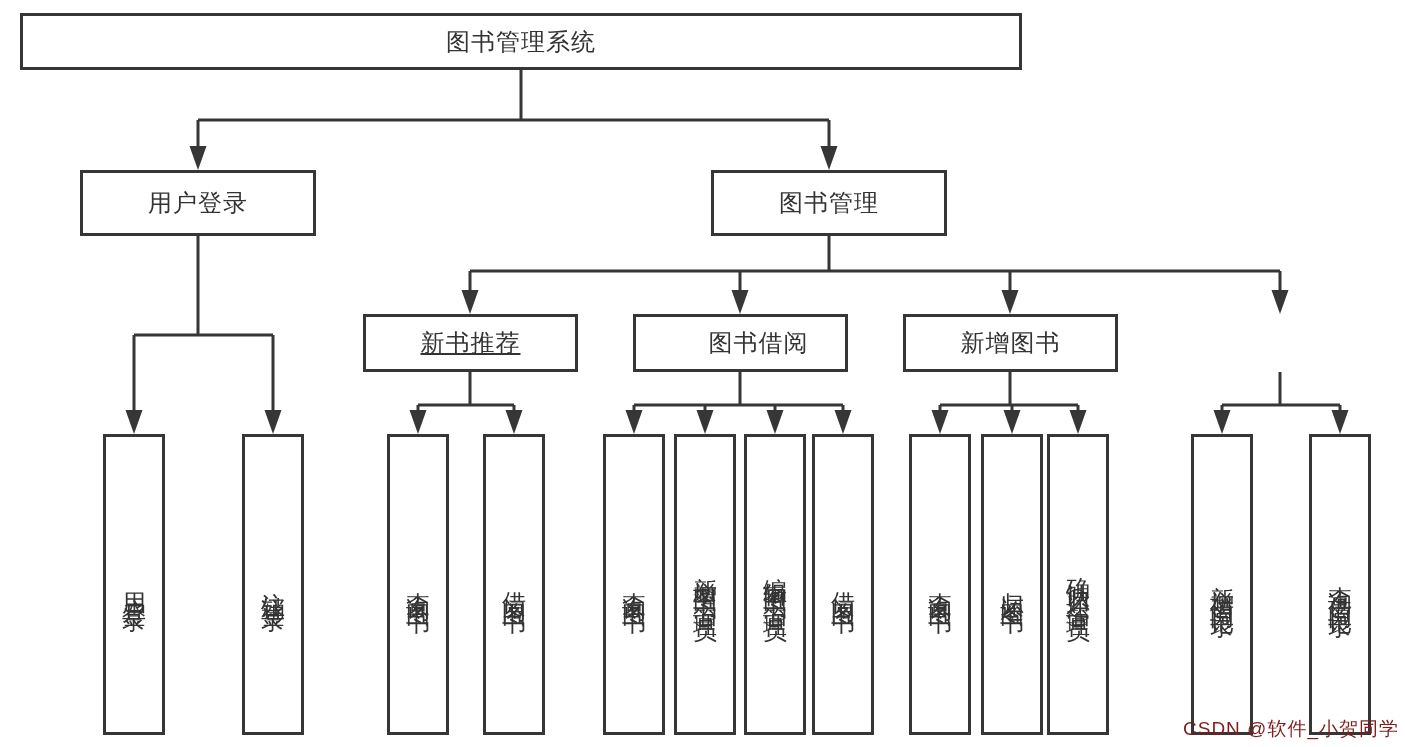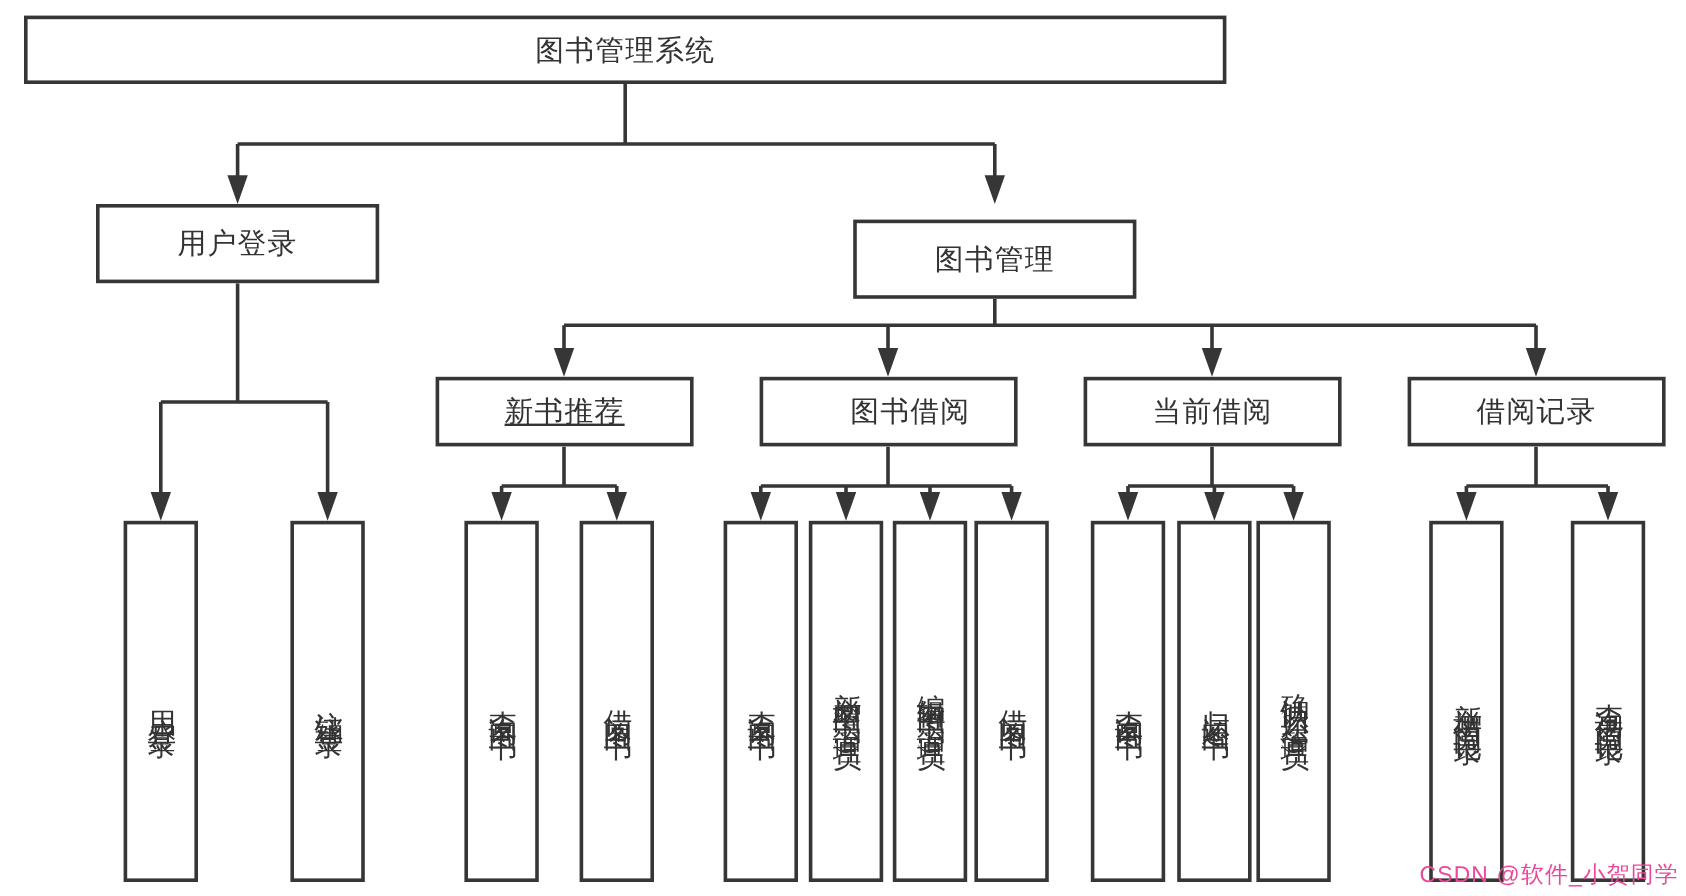--- a/index.html
+++ b/index.html
@@ -36,21 +36,21 @@
     writing-mode:vertical-rl;
     text-orientation:mixed;
     letter-spacing:6px;
     line-height:1;
     white-space:nowrap;
   }
   .wm{
     position:absolute;
     left:1183px;top:716px;
     z-index:3;
-    color:#ec4899;
+    color:#7f1d1d;
     font-size:19px;
     letter-spacing:1px;
     white-space:nowrap;
   }
   .wire{stroke:#363636;stroke-width:3;fill:none;}
   .head{fill:#363636;stroke:none;}
 </style>
 </head>
 <body>
 
@@ -92,35 +92,32 @@
     <polygon class="head" points="1331.5,410 1348.5,410 1340,434"></polygon>
   </svg>
 
   <div class="box" style="left:20px;top:13px;width:1002px;height:57px;">
     <span>图书管理系统</span>
   </div>
 
   <div class="box" style="left:80px;top:170px;width:236px;height:66px;">
     <span>用户登录</span>
   </div>
-  <div class="box" style="left:711px;top:183px;width:236px;height:66px;">
+  <div class="box" style="left:711px;top:170px;width:236px;height:66px;">
     <span>图书管理</span>
   </div>
 
   <div class="box" style="left:363px;top:314px;width:215px;height:58px;text-decoration:underline;">
     <span>新书推荐</span>
   </div>
   <div class="box" style="left:633px;top:314px;width:215px;height:58px;padding-left:36px;">
     <span>图书借阅</span>
   </div>
   <div class="box" style="left:903px;top:314px;width:215px;height:58px;">
-    <span>当前借阅</span>
-  </div>
-  <div class="box" style="left:1173px;top:314px;width:215px;height:58px;">
-    <span>借阅记录</span>
+    <span>新增图书</span>
   </div>
 
   <div class="leaf" style="left:103px;">
     <span>用户登录</span>
   </div>
   <div class="leaf" style="left:242px;">
     <span>注销登录</span>
   </div>
 
   <div class="leaf" style="left:387px;">

